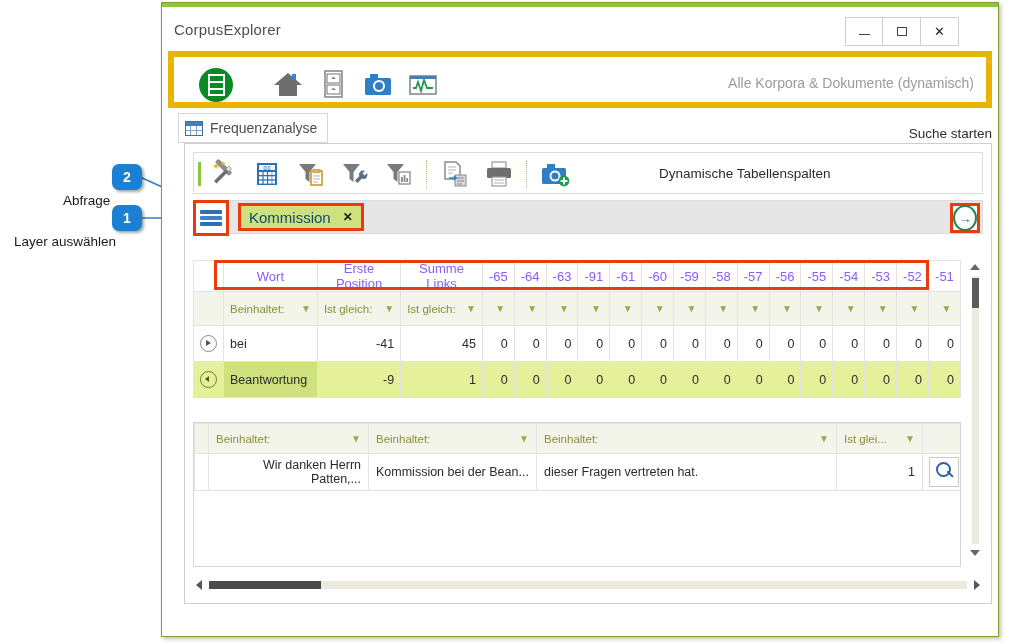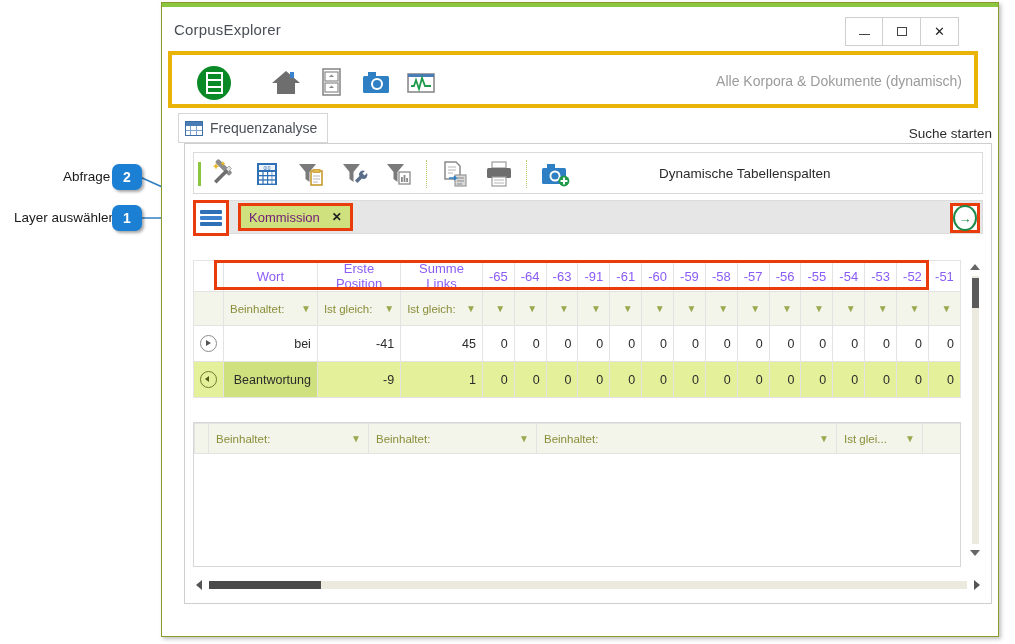--- a/index.html
+++ b/index.html
@@ -36,22 +36,22 @@
   }
   #btn-min{right:115px;}
   #btn-max{right:77px;border-left:none;}
   #btn-close{right:39px;border-left:none;}
   #btn-min .glyph{display:block;width:11px;height:1px;background:#444;margin-top:6px;}
   #btn-max .glyph{display:block;width:10px;height:9px;border:1.4px solid #444;box-sizing:border-box;}
   #btn-close .glyph{font-size:13px;line-height:1;color:#222;}
 
   
   #corpusbar{
-    position:absolute;left:6px;top:48px;right:20px;height:57px;
-    border:4px solid #eab308;background:#fff;box-sizing:border-box;
+    position:absolute;left:6px;top:48px;right:6px;height:57px;
+    border:6px solid #eab308;background:#fff;box-sizing:border-box;
   }
   #corpus-scope{
     position:absolute;right:12px;top:18px;font-size:14px;color:#9b9b9b;
   }
   .ribicon{position:absolute;top:11px;}
 
   
   #logo-icon{left:25px;width:34px;height:34px;border-radius:50%;background:#0a8a26;}
   #logo-icon .book{
     position:absolute;left:9px;top:6px;width:17px;height:22px;background:#fff;
@@ -110,21 +110,21 @@
   .layers-ico{position:relative;width:22px;height:17px;}
   .layers-ico i{position:absolute;left:0;width:22px;height:4px;background:#2f6fb5;border-radius:1px;display:block;}
   .layers-ico i:nth-child(1){top:0;background:#2f6fb5;}
   .layers-ico i:nth-child(2){top:6px;background:#3d82cf;}
   .layers-ico i:nth-child(3){top:12px;background:#2f6fb5;}
   #query-chip-box{
     position:absolute;left:44px;top:2px;height:28px;
     border:3px solid #ea3c0a;box-sizing:border-box;background:#cfe07e;
     display:flex;align-items:center;padding:0 8px;gap:12px;
   }
-  #query-chip-label{font-size:13px;color:#701a75;}
+  #query-chip-label{font-size:15px;color:#0c4a6e;}
   #query-chip-x{font-size:12px;color:#1e1e1e;font-weight:bold;}
   #go-btn-box{
     position:absolute;right:2px;top:2px;width:30px;height:30px;
     border:3px solid #ea3c0a;box-sizing:border-box;background:#fff;
     display:flex;align-items:center;justify-content:center;
   }
   .go-ico{width:22px;height:22px;border-radius:50%;border:2px solid #1e8a4a;
     display:flex;align-items:center;justify-content:center;color:#1e8a4a;font-size:13px;line-height:1;}
 
   
@@ -141,21 +141,21 @@
   table.gridtbl td,table.gridtbl th{
     border:1px solid #e3e3e3;box-sizing:border-box;padding:0 6px;font-weight:normal;
   }
   tr.hdr th{height:30px;color:#8b5cf6;font-size:13px;text-align:center;background:#fff;}
   tr.filt td{height:34px;background:#f3f4ea;color:#8a8f3a;font-size:11.5px;}
   tr.filt .fl{display:flex;align-items:center;justify-content:space-between;gap:4px;}
   tr.filt .fl .ftxt{white-space:nowrap;overflow:hidden;}
   .funnel{color:#9aa84e;font-size:10px;}
   tr.row td{height:36px;background:#fff;color:#2b2b2b;text-align:right;}
   tr.row.sel td{background:#e4f09a;}
-  tr.row td.wordcell{text-align:right;}
+  tr.row td.wordcell{text-align:left;}
   tr.row.sel td.wordcell{background:#cfe07e;}
   td.expcol{text-align:center;padding:0;}
   .expico{display:inline-block;width:15px;height:15px;border-radius:50%;
     border:1.3px solid #8b8b8b;position:relative;vertical-align:middle;}
   .expico:after{content:"";position:absolute;left:5px;top:3.5px;
     border-left:5px solid #555;border-top:3.5px solid transparent;border-bottom:3.5px solid transparent;}
   tr.row.sel .expico{border-color:#6d7b2b;}
   tr.row.sel .expico:after{left:4px;top:4px;border-left:4px solid #4d5a1a;border-top:3px solid transparent;border-bottom:3px solid transparent;
     transform:rotate(180deg);}
   #hdr-highlight{
@@ -191,21 +191,21 @@
   
   #hscroll{position:absolute;left:8px;right:8px;bottom:8px;height:20px;background:#fff;}
   #hscroll .track{position:absolute;left:16px;right:16px;top:6px;height:8px;background:#eceade;}
   #hscroll .thumb{position:absolute;left:16px;top:6px;width:112px;height:8px;background:#4a4a4a;}
   #hscroll .la{position:absolute;left:3px;top:5px;width:0;height:0;
     border-top:5px solid transparent;border-bottom:5px solid transparent;border-right:6px solid #555;}
   #hscroll .ra{position:absolute;right:3px;top:5px;width:0;height:0;
     border-top:5px solid transparent;border-bottom:5px solid transparent;border-left:6px solid #555;}
 
   
-  .callout-label{position:absolute;font-size:13.5px;color:#1a1a1a;white-space:nowrap;}
+  .callout-label{position:absolute;font-size:13.5px;color:#1a1a1a;white-space:nowrap;margin-top:24px;}
   .badge{
     position:absolute;width:30px;height:26px;border-radius:7px;background:#1b7fd4;
     color:#fff;font-size:14px;display:flex;align-items:center;justify-content:center;
     box-shadow:2px 2px 3px rgba(0,0,0,.35);font-weight:bold;
   }
   svg.leader-svg{position:absolute;left:0;top:0;overflow:visible;pointer-events:none;}
 </style>
 </head>
 <body>
 
@@ -679,20 +679,28 @@
               <td>
                 <div class="fl" style="display: flex; align-items: center; justify-content: space-between;">
                   <span>Ist glei...</span>
                   <span class="funnel">▼</span>
                 </div>
               </td>
               <td></td>
             </tr>
         </thead>
         <tbody id="lg-body">
+            <tr class="drow">
+              <td></td>
+              <td class="ta-r">Wir danken Herrn Patten,...</td>
+              <td>Kommission bei der Bean...</td>
+              <td>dieser Fragen vertreten hat.</td>
+              <td class="ta-r">1</td>
+              <td class="ta-c" style="padding: 0px;"><span class="magbtn"><span class="lens"></span><span class="hdl"></span></span></td>
+            </tr>
           </tbody>
       </table>
     </div>
 
     <div id="hscroll">
       <div class="la"></div>
       <div class="track"></div>
       <div class="thumb"></div>
       <div class="ra"></div>
     </div>

